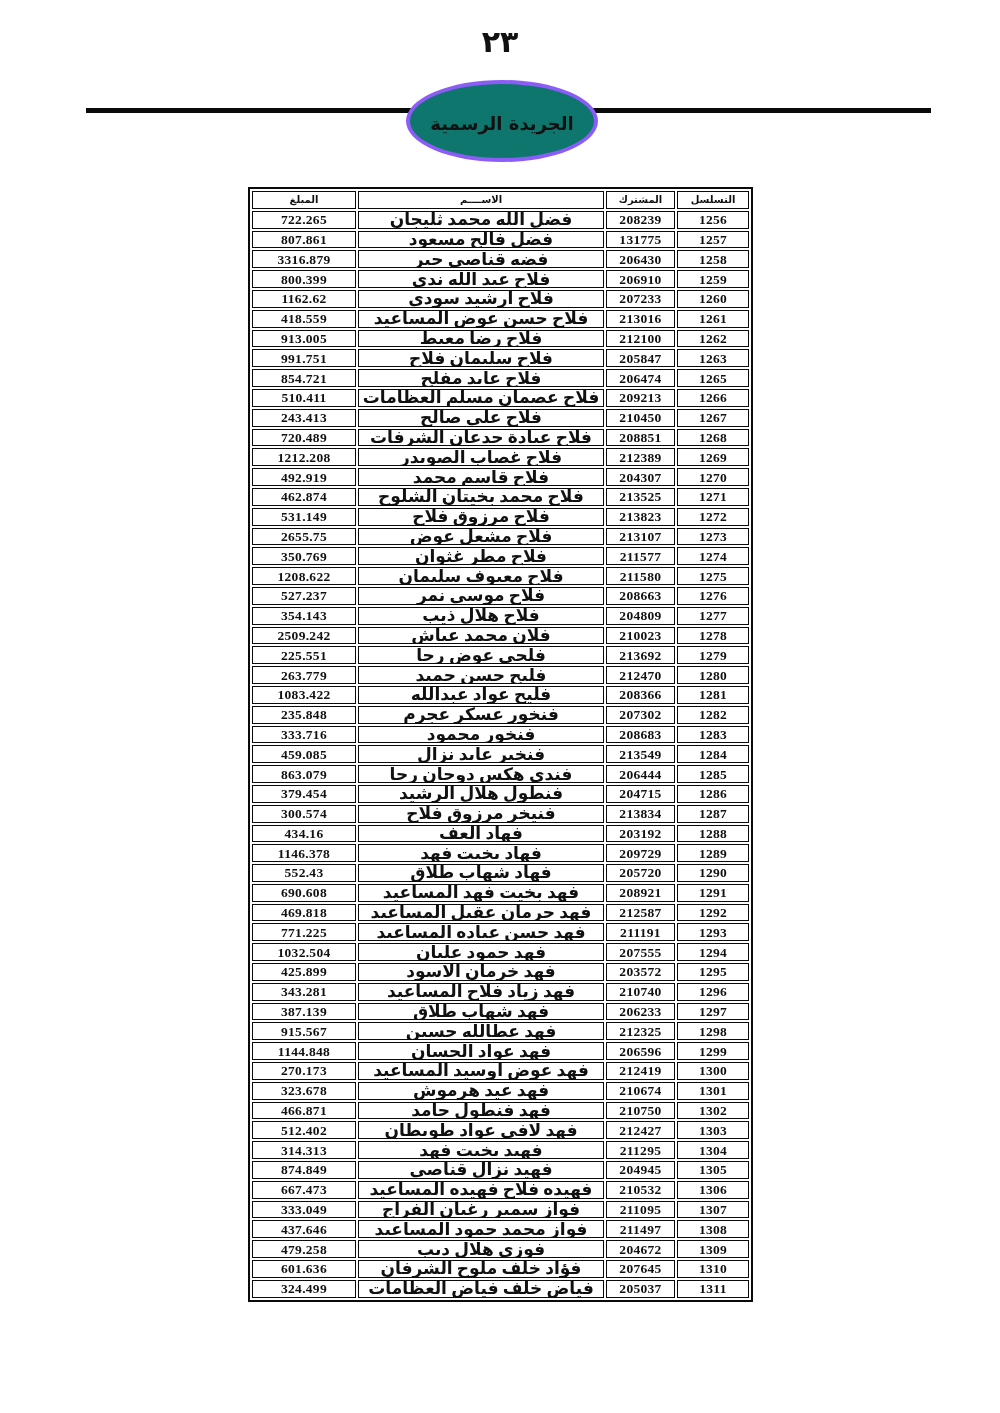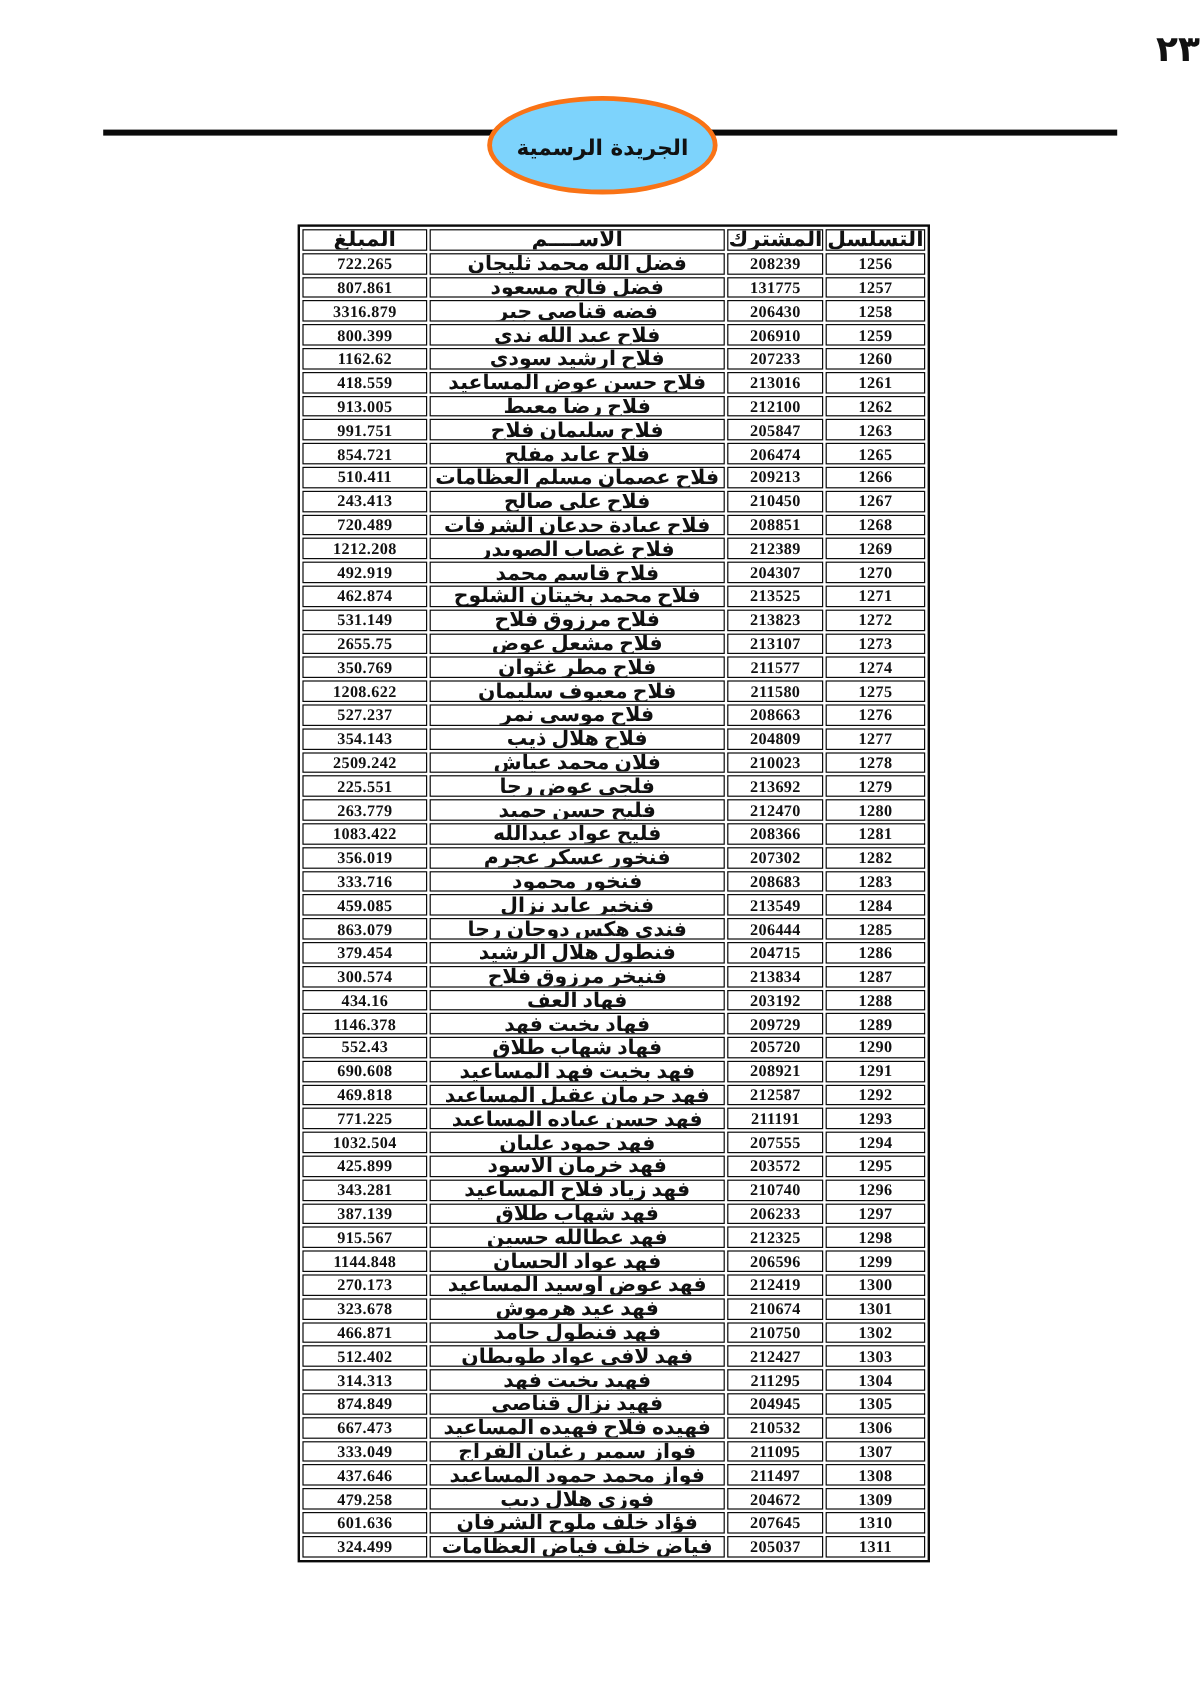--- a/index.html
+++ b/index.html
@@ -6,38 +6,38 @@
   body {
     width: 1000px; height: 1413px;
     background: #ffffff;
     position: relative;
     font-family: "DejaVu Sans", sans-serif;
     overflow: hidden;
   }
   .page-number {
     position: absolute;
     top: 24px; left: 0; right: 0;
-    text-align: right;
+    text-align: center;
     font-size: 30px;
     font-weight: bold;
     color: #111;
     font-family: "DejaVu Sans", sans-serif;
   }
   .header-rule {
     position: absolute;
     top: 108px; left: 86px;
     width: 845px; height: 5px;
     background: #0a0a0a;
   }
   .gazette-banner {
     position: absolute;
     top: 80px; left: 406px;
     width: 184px; height: 74px;
-    background: #7dd3fc;
-    border: 4px solid #f97316;
+    background: #0f766e;
+    border: 4px solid #8b5cf6;
     border-radius: 50%;
     display: flex;
     align-items: center;
     justify-content: center;
     z-index: 2;
   }
   .gazette-banner span {
     font-size: 18px;
     font-weight: bold;
     color: #111;
@@ -60,21 +60,21 @@
     vertical-align: middle;
     font-weight: bold;
     padding: 0;
     height: 15.8px;
     line-height: 15px;
     overflow: hidden;
     white-space: nowrap;
     color: #111;
     font-family: "Liberation Serif", "DejaVu Sans", serif;
   }
-  table.records th { font-size: 18px; }
+  table.records th { font-size: 10px; }
   td.c-serial, td.c-sub, td.c-amount {
     direction: ltr;
     font-size: 13.5px;
     letter-spacing: 0.3px;
   }
   td.c-name { font-size: 17px; }
 </style>
 </head>
 <body>
 
@@ -249,21 +249,21 @@
       <tr>
     <td class="c-serial">1281</td>
     <td class="c-sub">208366</td>
     <td class="c-name">فليح عواد عبدالله</td>
     <td class="c-amount">1083.422</td>
   </tr>
       <tr>
     <td class="c-serial">1282</td>
     <td class="c-sub">207302</td>
     <td class="c-name">فنخور عسكر عجرم</td>
-    <td class="c-amount">356.019</td>
+    <td class="c-amount">235.848</td>
   </tr>
       <tr>
     <td class="c-serial">1283</td>
     <td class="c-sub">208683</td>
     <td class="c-name">فنخور محمود</td>
     <td class="c-amount">333.716</td>
   </tr>
       <tr>
     <td class="c-serial">1284</td>
     <td class="c-sub">213549</td>

